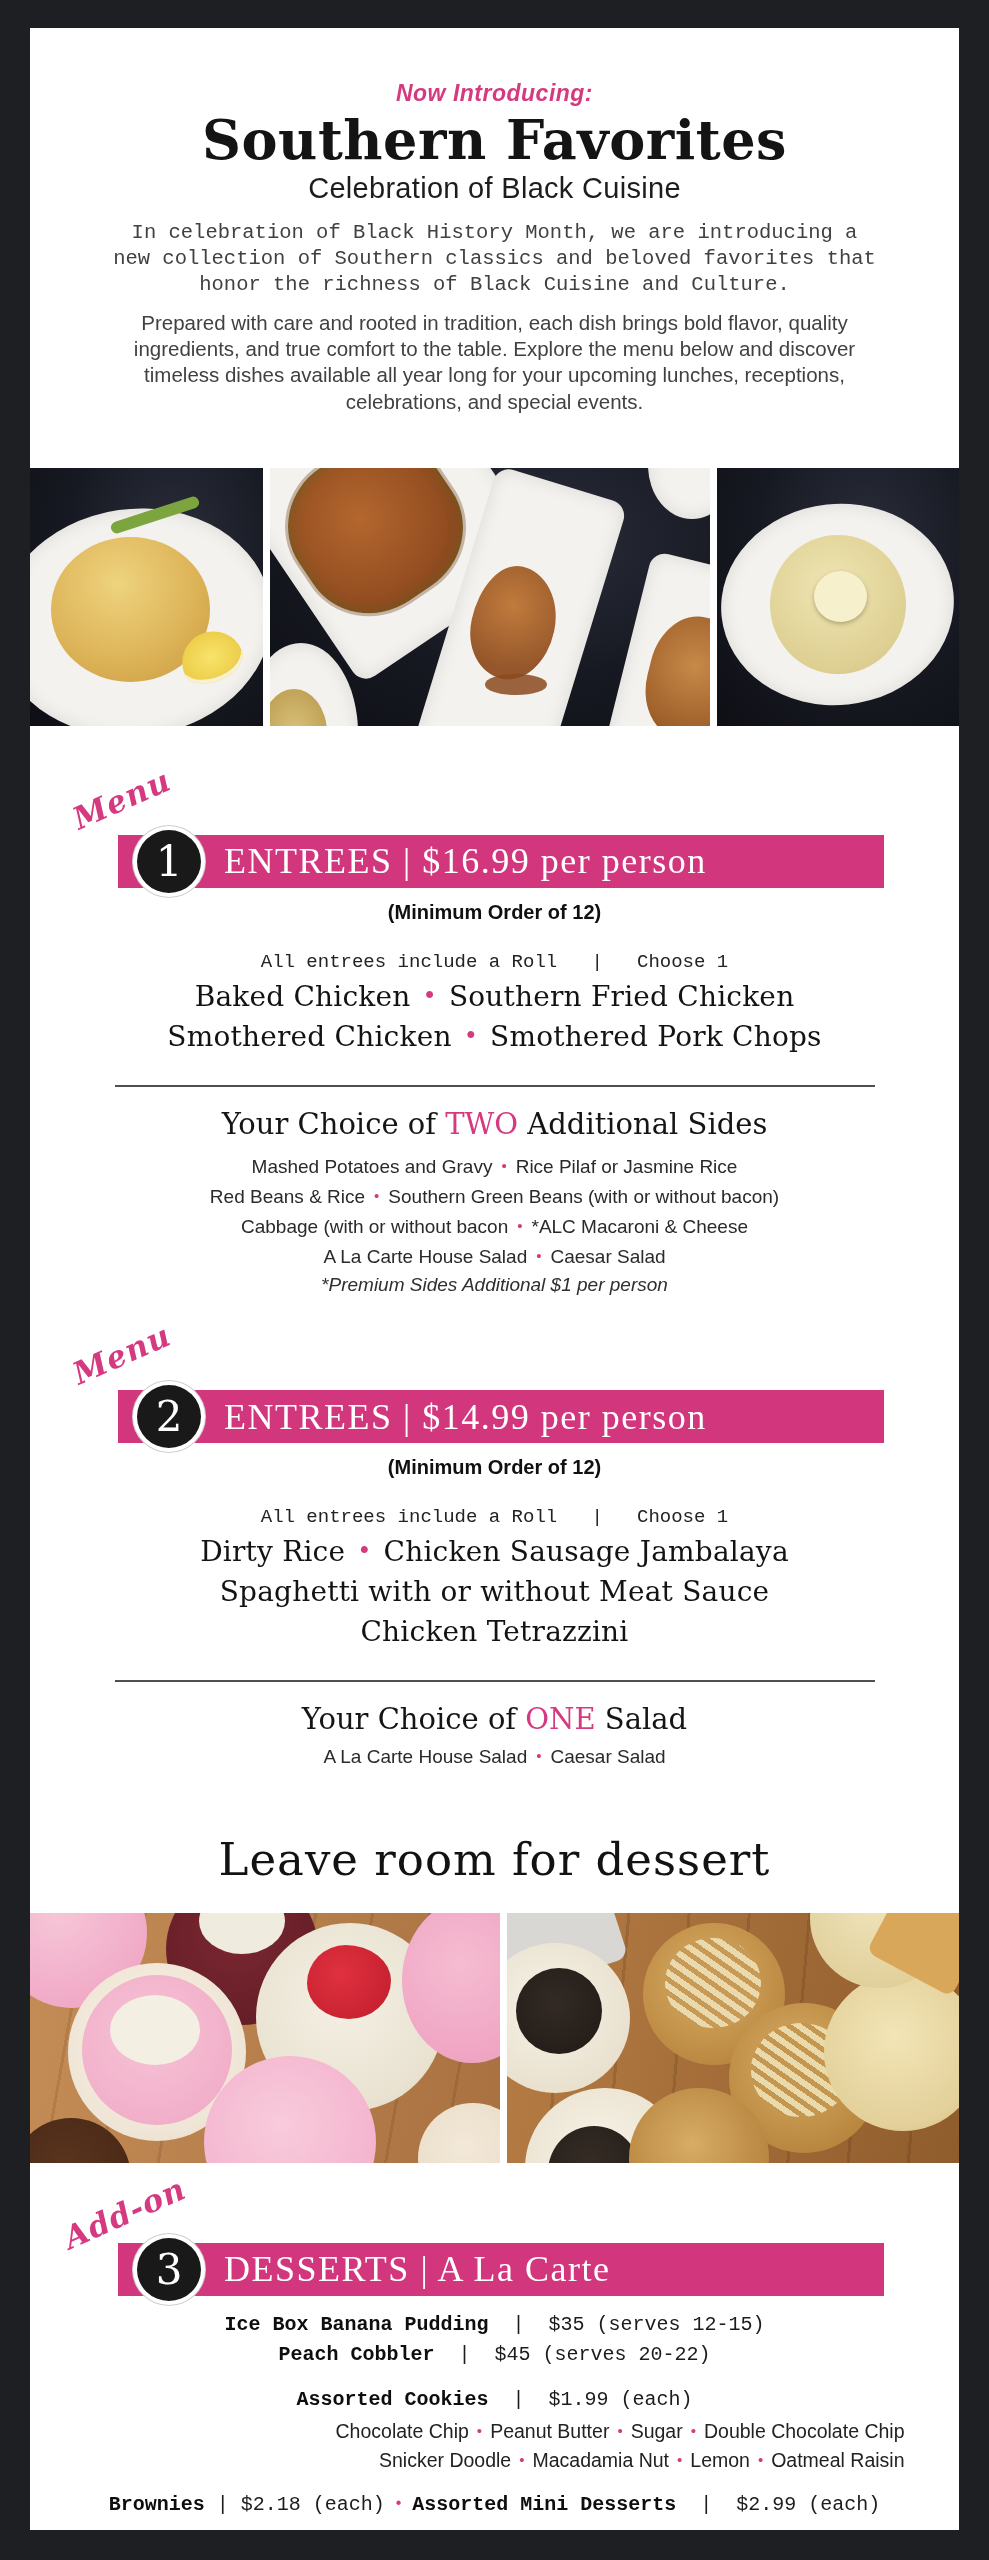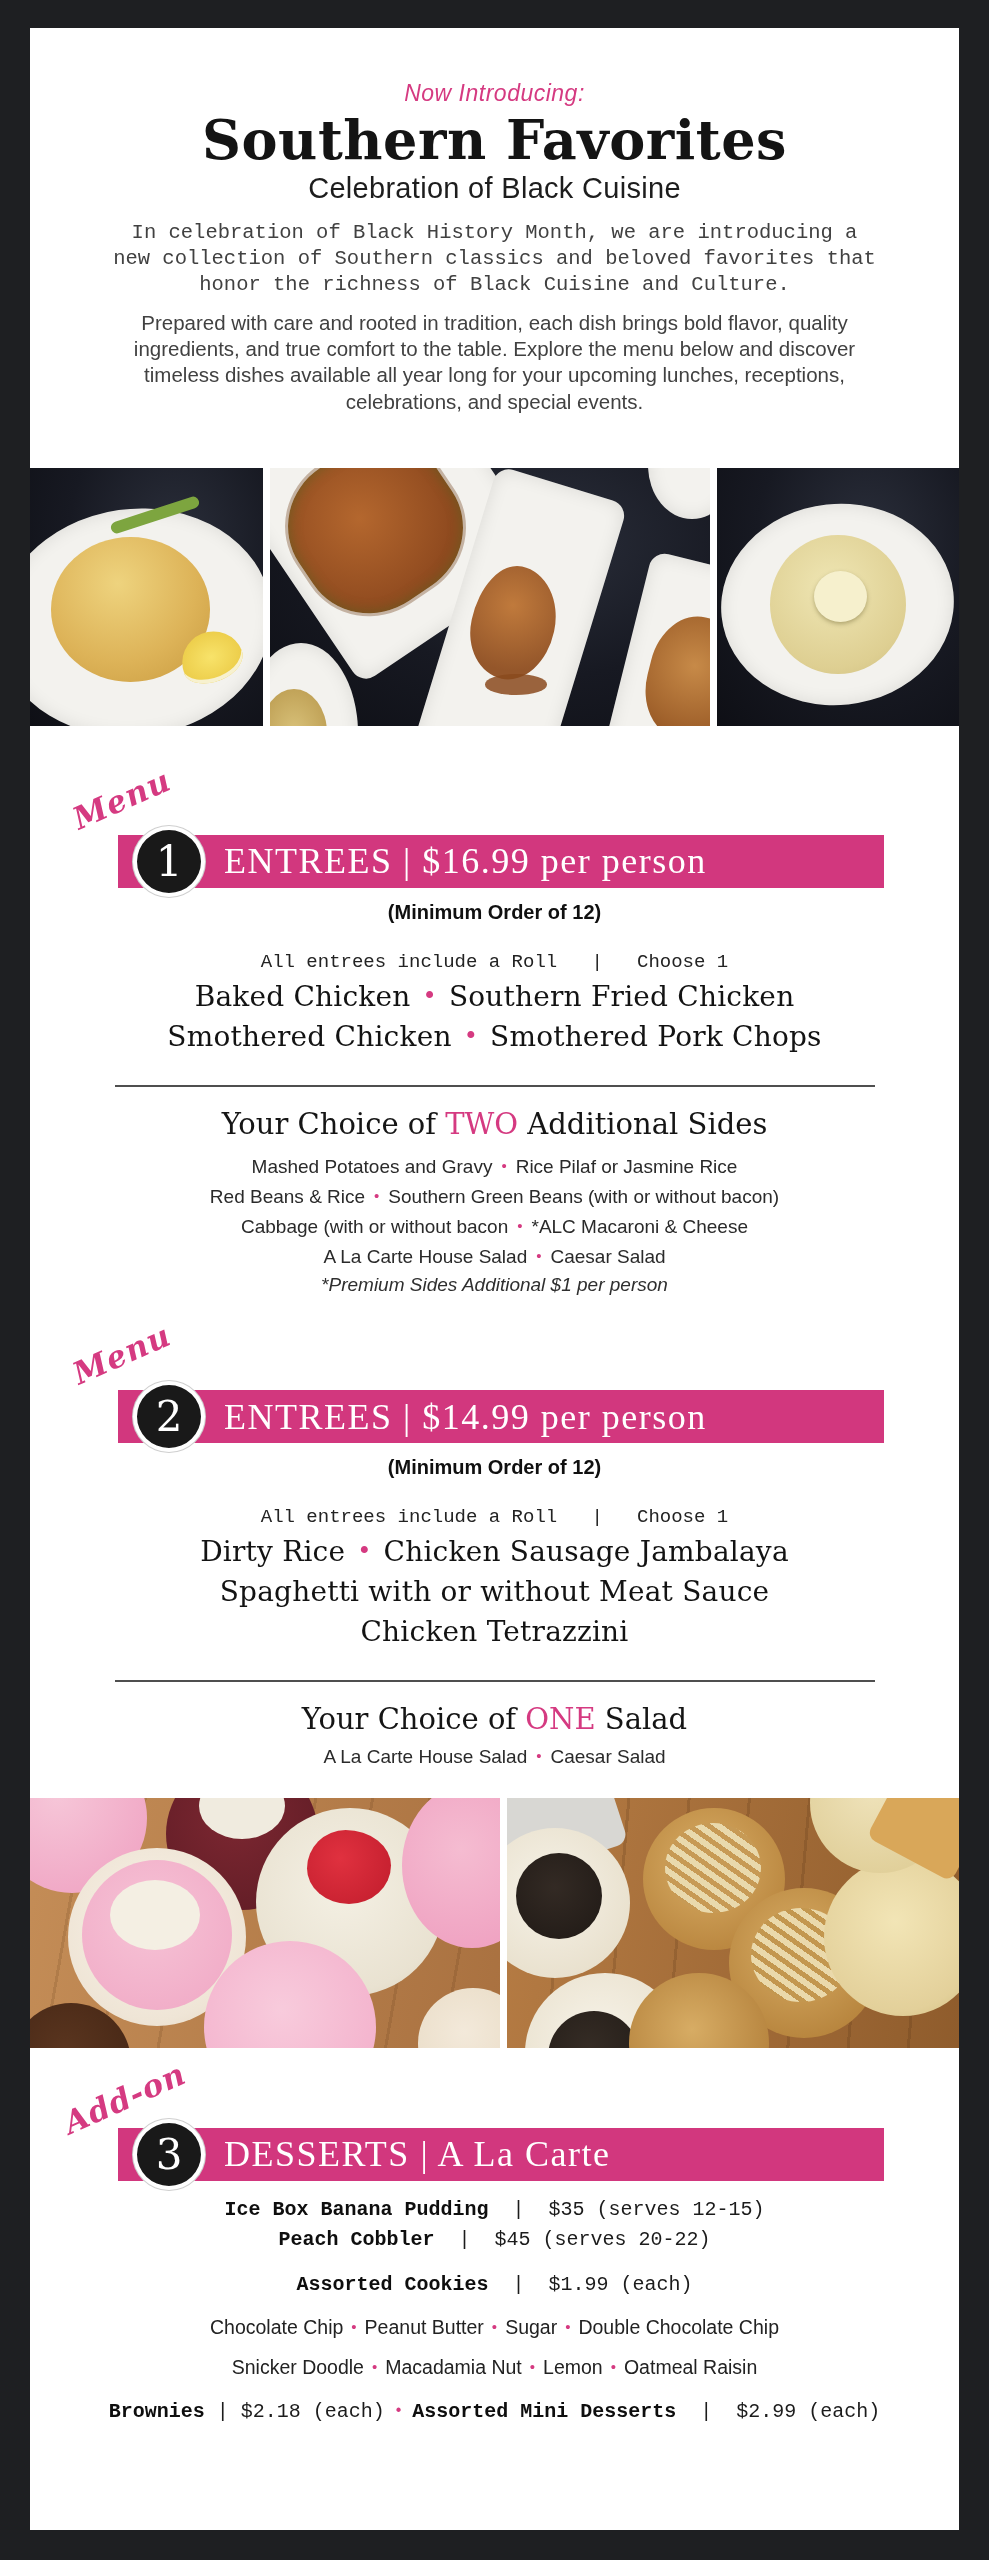--- a/index.html
+++ b/index.html
@@ -17,21 +17,21 @@
     -webkit-font-smoothing:antialiased;
   }
   .card{
     position:absolute;left:30px;top:28px;width:929px;height:2502px;
     background:#ffffff;overflow:hidden;text-align:center;
   }
   .pre{white-space:pre-wrap;font-family:Liberation Mono, monospace;}
 
   
   .kicker{
-    margin-top:52px;font-size:23px;font-weight:normal;font-style:italic;
+    margin-top:52px;font-size:23px;font-weight:bold;font-style:italic;
     color:var(--pink);letter-spacing:.5px;
   }
   .title{
     margin-top:4px;font-family:"DejaVu Serif", serif;font-weight:bold;
     font-size:54px;line-height:1.08;color:#141414;letter-spacing:.5px;
   }
   .subtitle{
     margin-top:3px;font-size:29px;color:#1d1d1d;letter-spacing:.3px;
   }
   .para{
@@ -103,21 +103,21 @@
   
   .dessert-headline{
     margin-top:62px;font-family:"DejaVu Serif", serif;font-size:45px;
     color:#121212;letter-spacing:1px;
   }
   .d-row{margin:2px auto 0;font-size:20px;color:#1c1c1c;line-height:1.4;}
   .d-rows{margin-top:15px;}
   .d-row .bname{font-weight:bold;color:#0e0e0e;}
   .d-row .dot{color:var(--pink);padding:0 9px;font-size:16px;vertical-align:2px;}
   .cookies-head{margin-top:17px;}
-  .cookie-row{margin:17px auto 0;width:820px;font-size:19.5px;color:#222;}
+  .cookie-row{margin:6px auto 0;width:820px;font-size:19.5px;color:#222;text-align:right;}
   .cookie-row .dot{color:var(--pink);padding:0 8px;font-size:15px;vertical-align:2px;}
   .extras-row{margin-top:19px;}
 </style>
 </head>
 <body>
 
 <div class="card">
 
   <div class="kicker">Now Introducing:</div>
   <div class="title">Southern Favorites</div>
@@ -189,20 +189,21 @@
     <div class="entree-row"><span>Dirty Rice</span><span class="dot">•</span><span>Chicken Sausage Jambalaya</span></div>
     <div class="entree-row">Spaghetti with or without Meat Sauce</div>
     <div class="entree-row">Chicken Tetrazzini</div>
     <hr class="divider">
     <div class="choice-title">
       <span>Your Choice of </span><span class="accent">ONE</span><span> Salad</span>
     </div>
     <div class="side-row" style="margin-top:8px;"><span>A La Carte House Salad</span><span class="dot">•</span><span>Caesar Salad</span></div>
   </section>
 
+  <div class="dessert-headline">Leave room for dessert</div>
 
   <div class="strip strip2">
     <div class="strip-photo wood-l" style="flex:0 0 50.6%">
       <div class="shape round" style="left:-7%;top:-22%;width:150px;height:150px;background:radial-gradient(circle at 40% 35%,#f6c6d8,#ef9fc0);"></div>
       <div class="shape round" style="left:29%;top:-16%;width:152px;height:152px;background:radial-gradient(circle at 45% 40%,#7c2731,#5c1b24);"></div>
       <div class="shape round" style="left:36%;top:-10%;width:86px;height:66px;background:#f0ebdf;"></div>
       <div class="shape round" style="left:8%;top:20%;width:178px;height:178px;background:radial-gradient(circle at 48% 45%,#f9f4ea,#efe5d6 68%,#e3d3bd);"></div>
       <div class="shape round" style="left:11%;top:25%;width:150px;height:150px;background:radial-gradient(circle at 45% 40%,#f6c3d6,#f0a7c4);"></div>
       <div class="shape round" style="left:17%;top:33%;width:90px;height:70px;background:#f4efe3;"></div>
       <div class="shape round" style="left:48%;top:4%;width:188px;height:188px;background:radial-gradient(circle at 46% 42%,#f4f0e4,#e9e2d1 70%,#d9cdb4);"></div>

